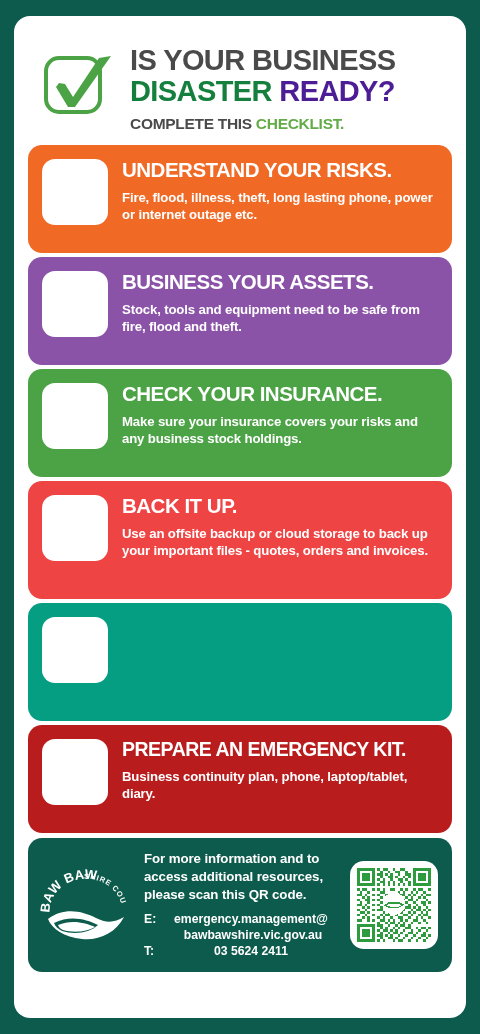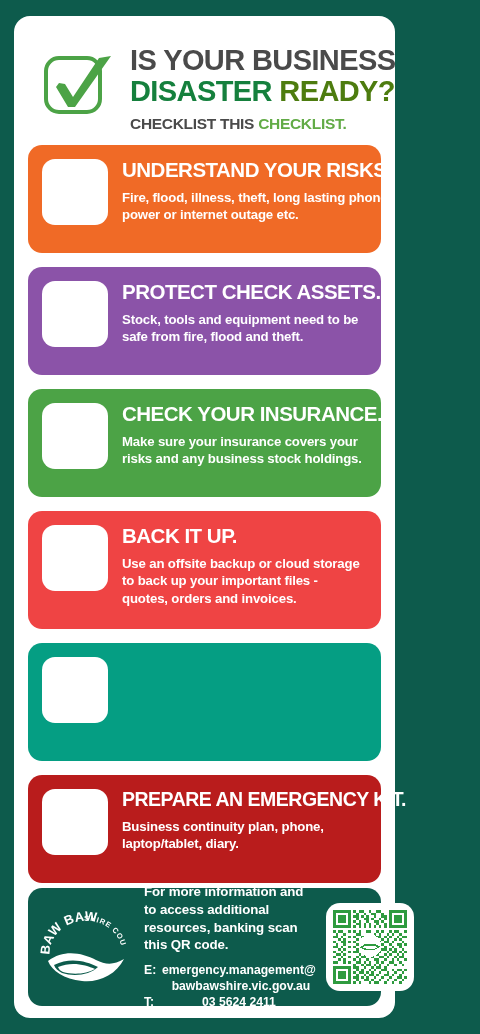--- a/index.html
+++ b/index.html
@@ -14,21 +14,21 @@
 
   .poster {
     position: relative;
     width: 480px;
     height: 1034px;
     background: #0d5b4c;
     padding: 16px 14px 16px 14px;
   }
 
   .inner-card {
-    width: 381px;
+    width: 452px;
     height: 1002px;
     background: #ffffff;
     border-radius: 16px;
     padding: 14px 14px 12px 14px;
     display: flex;
     flex-direction: column;
   }
 
   
   .header {
@@ -56,37 +56,37 @@
     font-size: 29px;
     font-weight: 700;
     letter-spacing: -0.6px;
     line-height: 1.02;
     color: #4a4a4a;
     white-space: nowrap;
   }
   .title-line.l2 { margin-top: 1px; }
 
   .word-disaster { color: #15803d; }
-  .word-ready { color: #4d7c0f; }
+  .word-ready { color: #4c1d95; }
 
   .subtitle {
     margin-top: 9px;
     font-size: 15.5px;
     font-weight: 700;
     letter-spacing: -0.3px;
     color: #4a4a4a;
     white-space: nowrap;
   }
   .word-checklist { color: #62ab46; }
 
   
   .blocks {
     display: flex;
     flex-direction: column;
-    gap: 14px;
+    gap: 4px;
     padding: 0 0 0 0;
   }
 
   .block {
     display: flex;
     align-items: flex-start;
     border-radius: 14px;
     padding: 13px 14px 15px 14px;
     gap: 14px;
     min-height: 108px;
@@ -190,38 +190,38 @@
     <div class="header">
       <div class="check-icon">
         <svg width="74" height="74" viewBox="0 0 74 74">
           <rect x="4" y="10" width="54" height="54" rx="13" ry="13" fill="none" stroke="#4ca346" stroke-width="4"></rect>
           <path d="M14 39 L17 35 L23 36 L31 49 L57 10 L69 8 L33 59 L26 59 Z" fill="#4ca346"></path>
         </svg>
       </div>
       <div class="header-text">
         <div class="title-line">IS YOUR BUSINESS</div>
         <div class="title-line l2"><span class="word-disaster">DISASTER</span> <span class="word-ready">READY?</span></div>
-        <div class="subtitle"><span>CHECKLIST THIS</span> <span class="word-checklist">CHECKLIST.</span></div>
+        <div class="subtitle"><span>COMPLETE THIS</span> <span class="word-checklist">CHECKLIST.</span></div>
       </div>
     </div>
 
     <div class="blocks">
 
       <div class="block" style="background:#f06a26">
         <div class="checkbox"></div>
         <div class="block-body">
           <div class="block-title">UNDERSTAND YOUR RISKS.</div>
           <div class="block-desc">Fire, flood, illness, theft, long lasting phone, power or internet outage etc.</div>
         </div>
       </div>
 
       <div class="block" style="background:#8b53a8">
         <div class="checkbox"></div>
         <div class="block-body">
-          <div class="block-title">PROTECT CHECK ASSETS.</div>
+          <div class="block-title">BUSINESS YOUR ASSETS.</div>
           <div class="block-desc">Stock, tools and equipment need to be safe from fire, flood and theft.</div>
         </div>
       </div>
 
       <div class="block" style="background:#4ca346">
         <div class="checkbox"></div>
         <div class="block-body">
           <div class="block-title">CHECK YOUR INSURANCE.</div>
           <div class="block-desc">Make sure your insurance covers your risks and any business stock holdings.</div>
         </div>
@@ -265,21 +265,21 @@
           <path d="M8 56 C 24 44, 42 48, 56 55 C 66 60, 74 60, 84 54
                    C 76 70, 58 78, 42 76 C 24 74, 12 66, 8 56 Z" fill="#ffffff"></path>
           <path d="M14 60 C 30 52, 46 56, 58 62 C 50 70, 34 72, 22 68
                    C 18 66, 15 63, 14 60 Z" fill="#0d5b4c"></path>
           <path d="M18 62 C 32 56, 46 60, 55 64 C 47 69, 33 70, 23 67
                    C 20 66, 19 64, 18 62 Z" fill="#ffffff"></path>
         </svg>
       </div>
 
       <div class="footer-text">
-        <div class="footer-lead">For more information and to access additional resources, banking scan this QR code.</div>
+        <div class="footer-lead">For more information and to access additional resources, please scan this QR code.</div>
         <div class="contact">
           <div class="contact-row">
             <span class="contact-key">E:</span>
             <span class="contact-val">emergency.management@</span>
           </div>
           <div class="contact-row">
             <span class="contact-key"></span>
             <span class="contact-val email-line2">bawbawshire.vic.gov.au</span>
           </div>
           <div class="contact-row">

